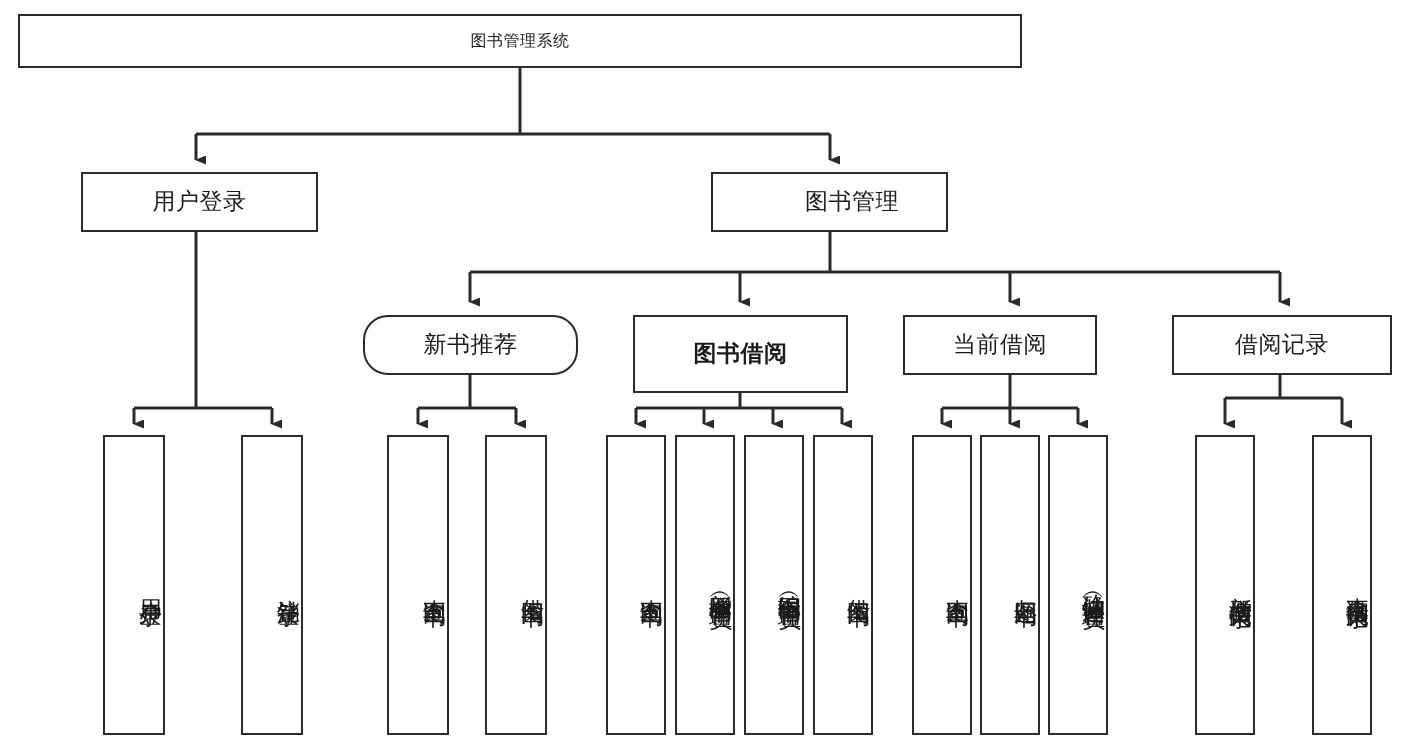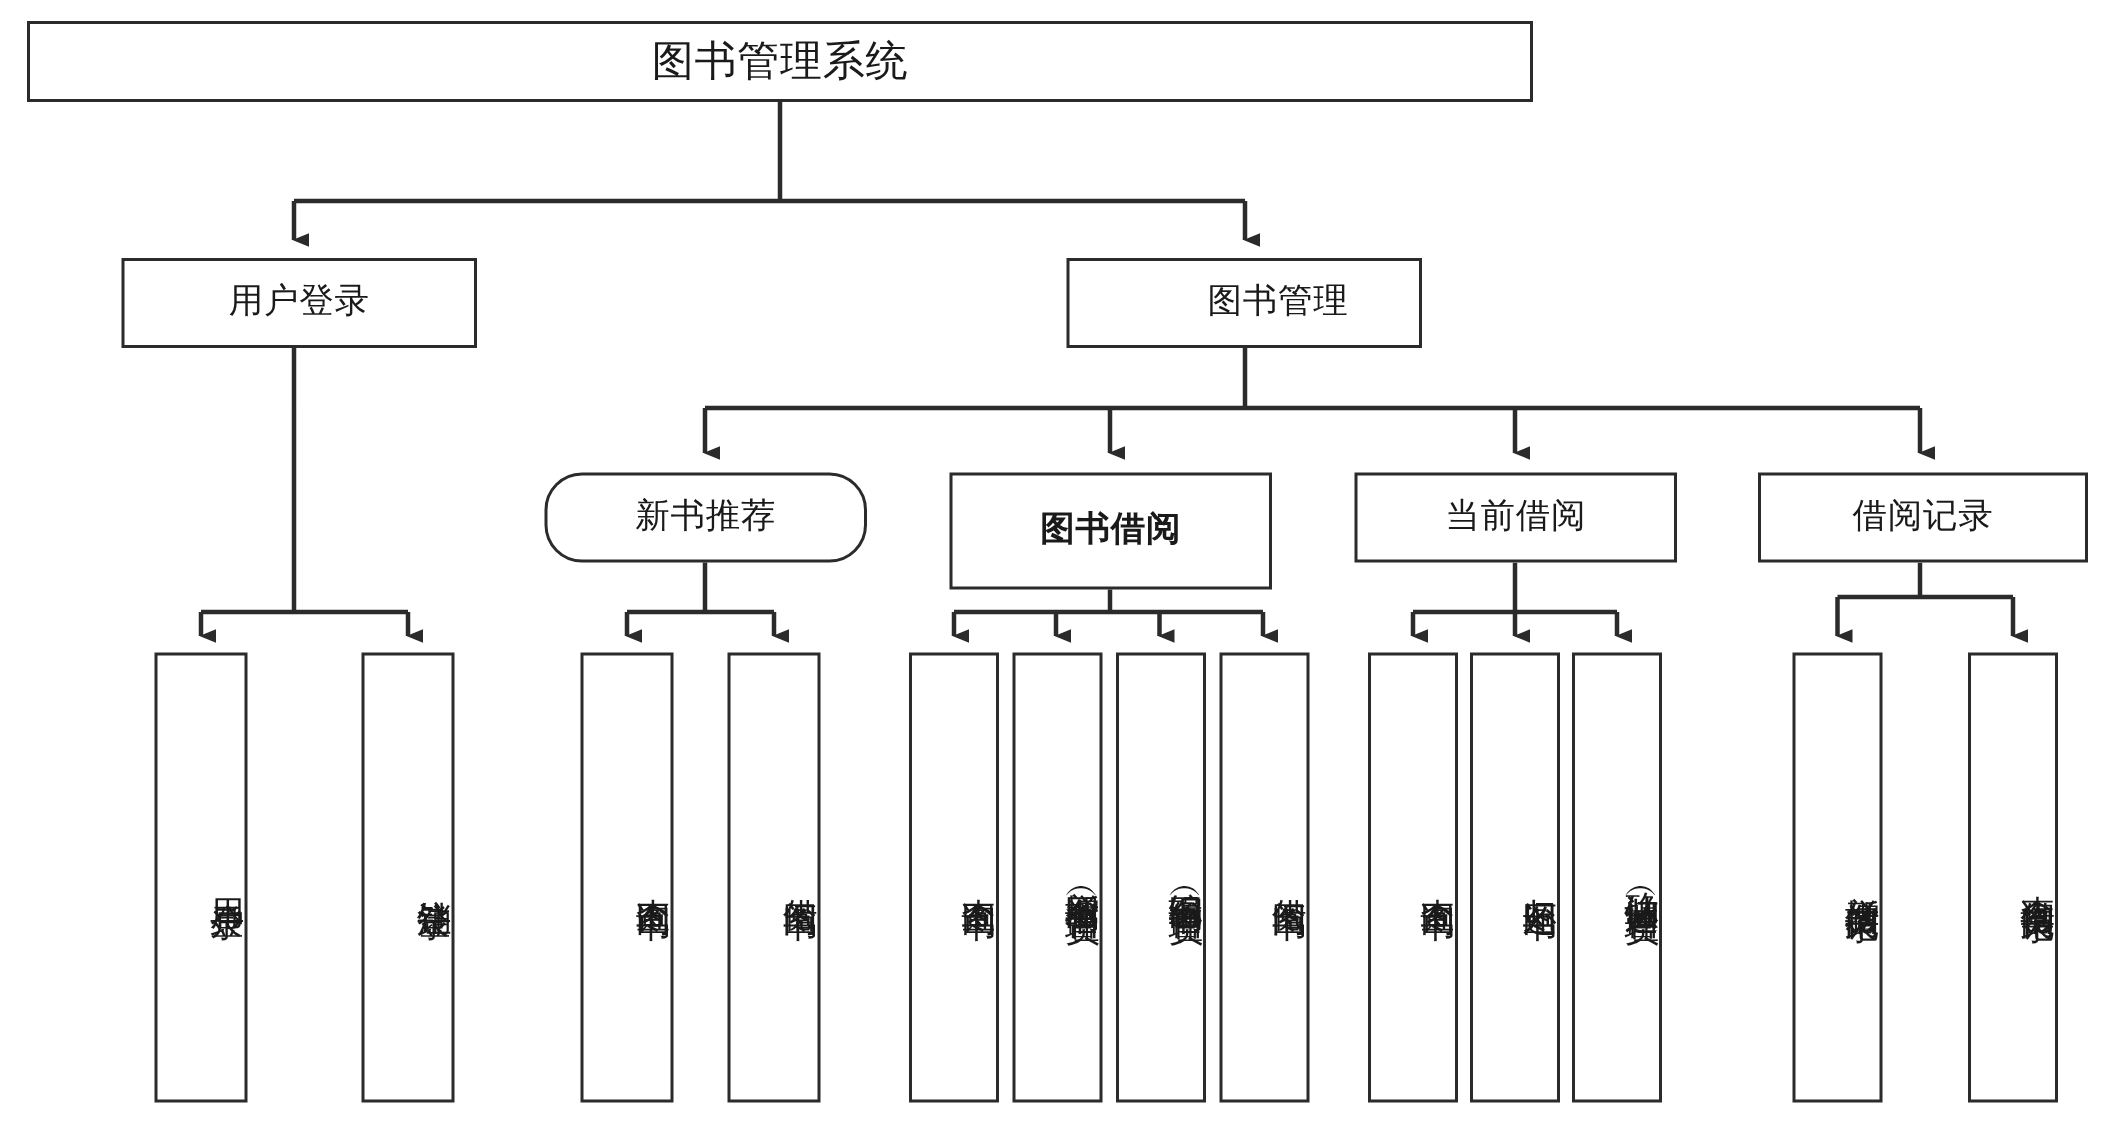--- a/index.html
+++ b/index.html
@@ -36,21 +36,21 @@
     color: #1a1a1a;
     text-align: center;
   }
   .node-h {
     font-size: 23px;
     line-height: 1.1;
     letter-spacing: 0.5px;
     white-space: nowrap;
   }
   .node-root {
-    font-size: 28px;
+    font-size: 16px;
   }
   .node-v {
     font-size: 23px;
     line-height: 1.12;
     writing-mode: vertical-rl;
     text-orientation: upright;
     letter-spacing: 2px;
     padding: 6px 0;
     align-items: flex-start;
     justify-content: center;
@@ -129,21 +129,21 @@
     </g>
   </svg>
 
   <div class="node node-h node-root" style="left:18px; top:14px; width:1004px; height:54px;">图书管理系统</div>
 
   <div class="node node-h" style="left:81px; top:172px; width:237px; height:60px;">用户登录</div>
   <div class="node node-h" style="left:711px; top:172px; width:237px; height:60px;padding-left:45px;">图书管理</div>
 
   <div class="node node-h" style="left:363px; top:315px; width:215px; height:60px;border-radius:25px;">新书推荐</div>
   <div class="node node-h" style="left:633px; top:315px; width:215px; height:78px;font-weight:bold;">图书借阅</div>
-  <div class="node node-h" style="left:903px; top:315px; width:215px; height:60px;">当前借阅</div>
+  <div class="node node-h" style="left:903px; top:315px; width:194px; height:60px;">当前借阅</div>
   <div class="node node-h" style="left:1172px; top:315px; width:220px; height:60px;">借阅记录</div>
 
   <div class="node node-v" style="left:103px; top:435px; width:62px; height:300px;">
     <span class="vtext">用户登录</span>
   </div>
   <div class="node node-v" style="left:241px; top:435px; width:62px; height:300px;">
     <span class="vtext">注销登录</span>
   </div>
 
   <div class="node node-v" style="left:387px; top:435px; width:62px; height:300px;">

